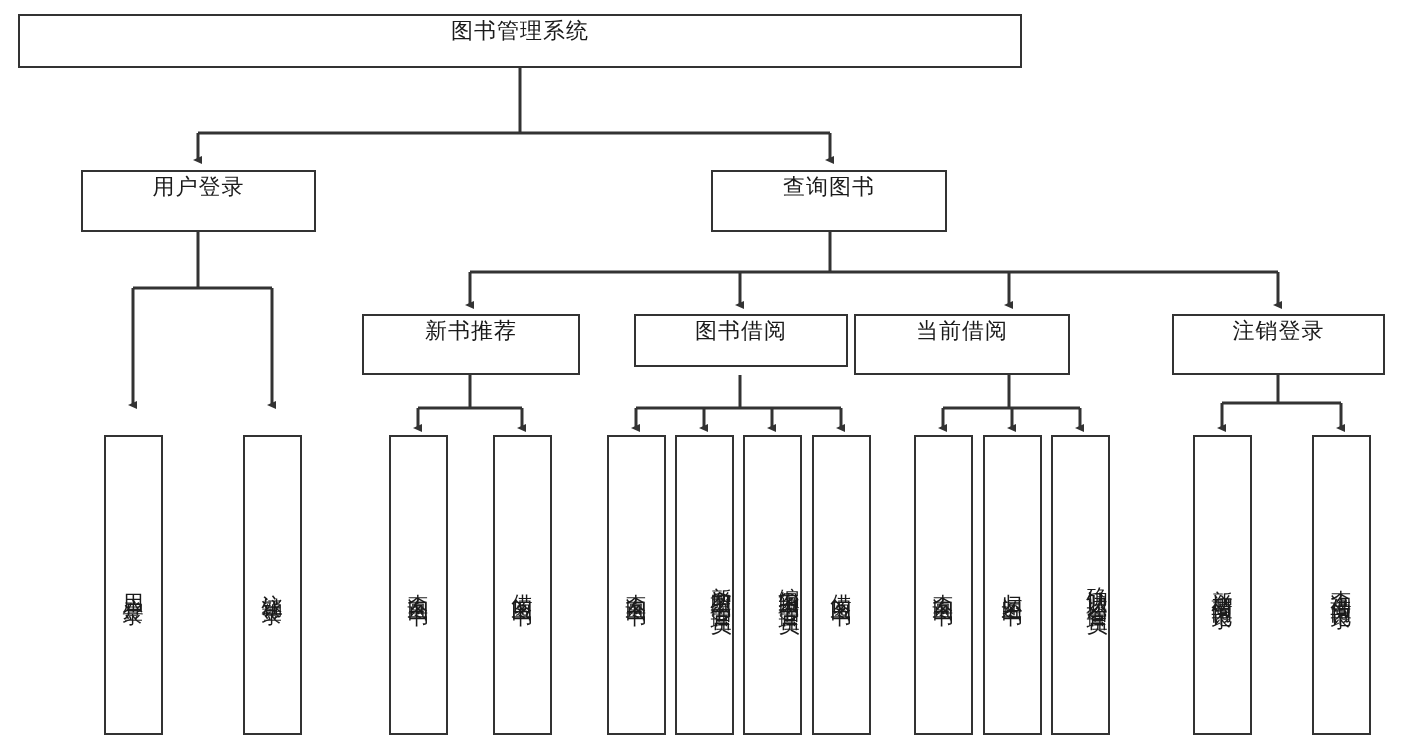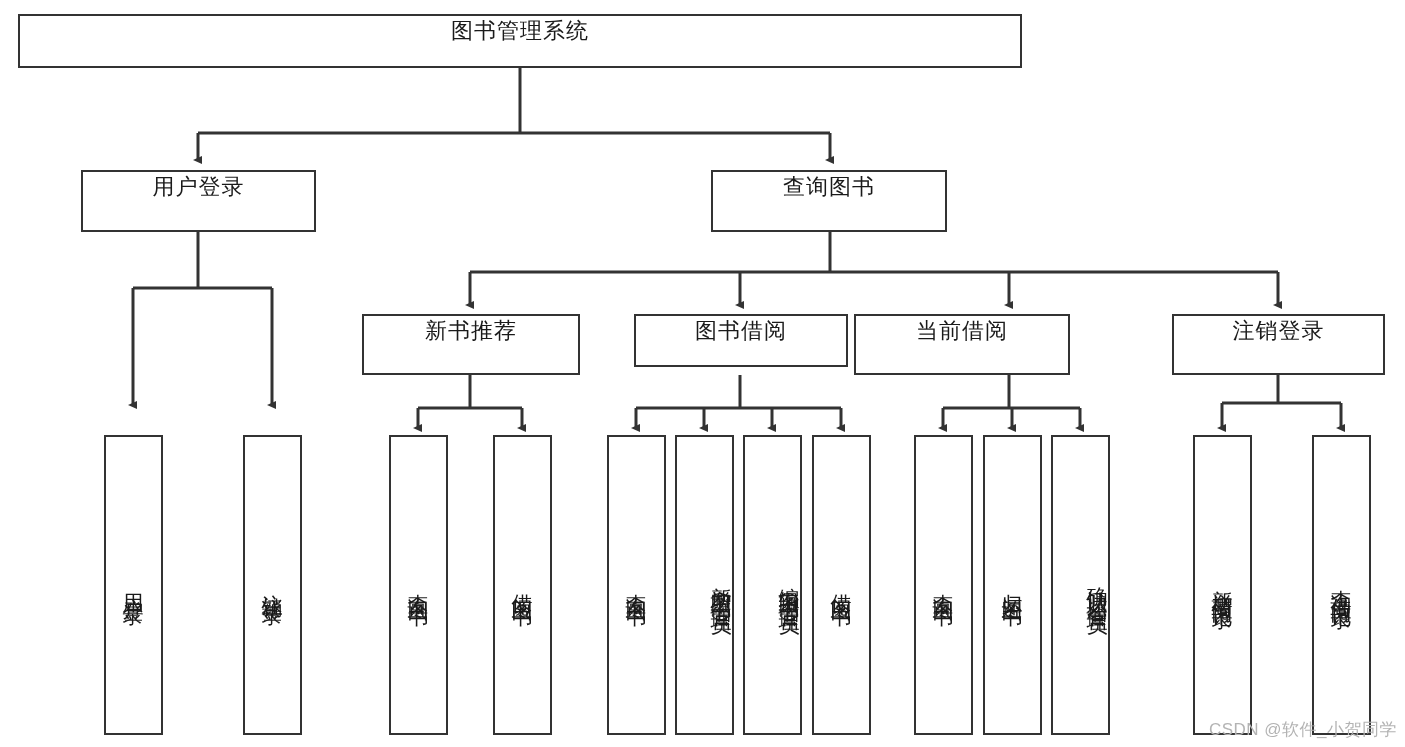--- a/index.html
+++ b/index.html
@@ -181,15 +181,14 @@
     <span>确认归还（管理员）</span>
   </div>
 
   <div class="node vert mid" style="left:1193px; top:435px; width:59px; height:300px;">
     <span>新增借阅记录</span>
   </div>
   <div class="node vert mid" style="left:1312px; top:435px; width:59px; height:300px;">
     <span>查询借阅记录</span>
   </div>
 
-  <div id="watermark">CSDN @软件_小贺同学</div>
 
 </div>
 
 </body></html>

